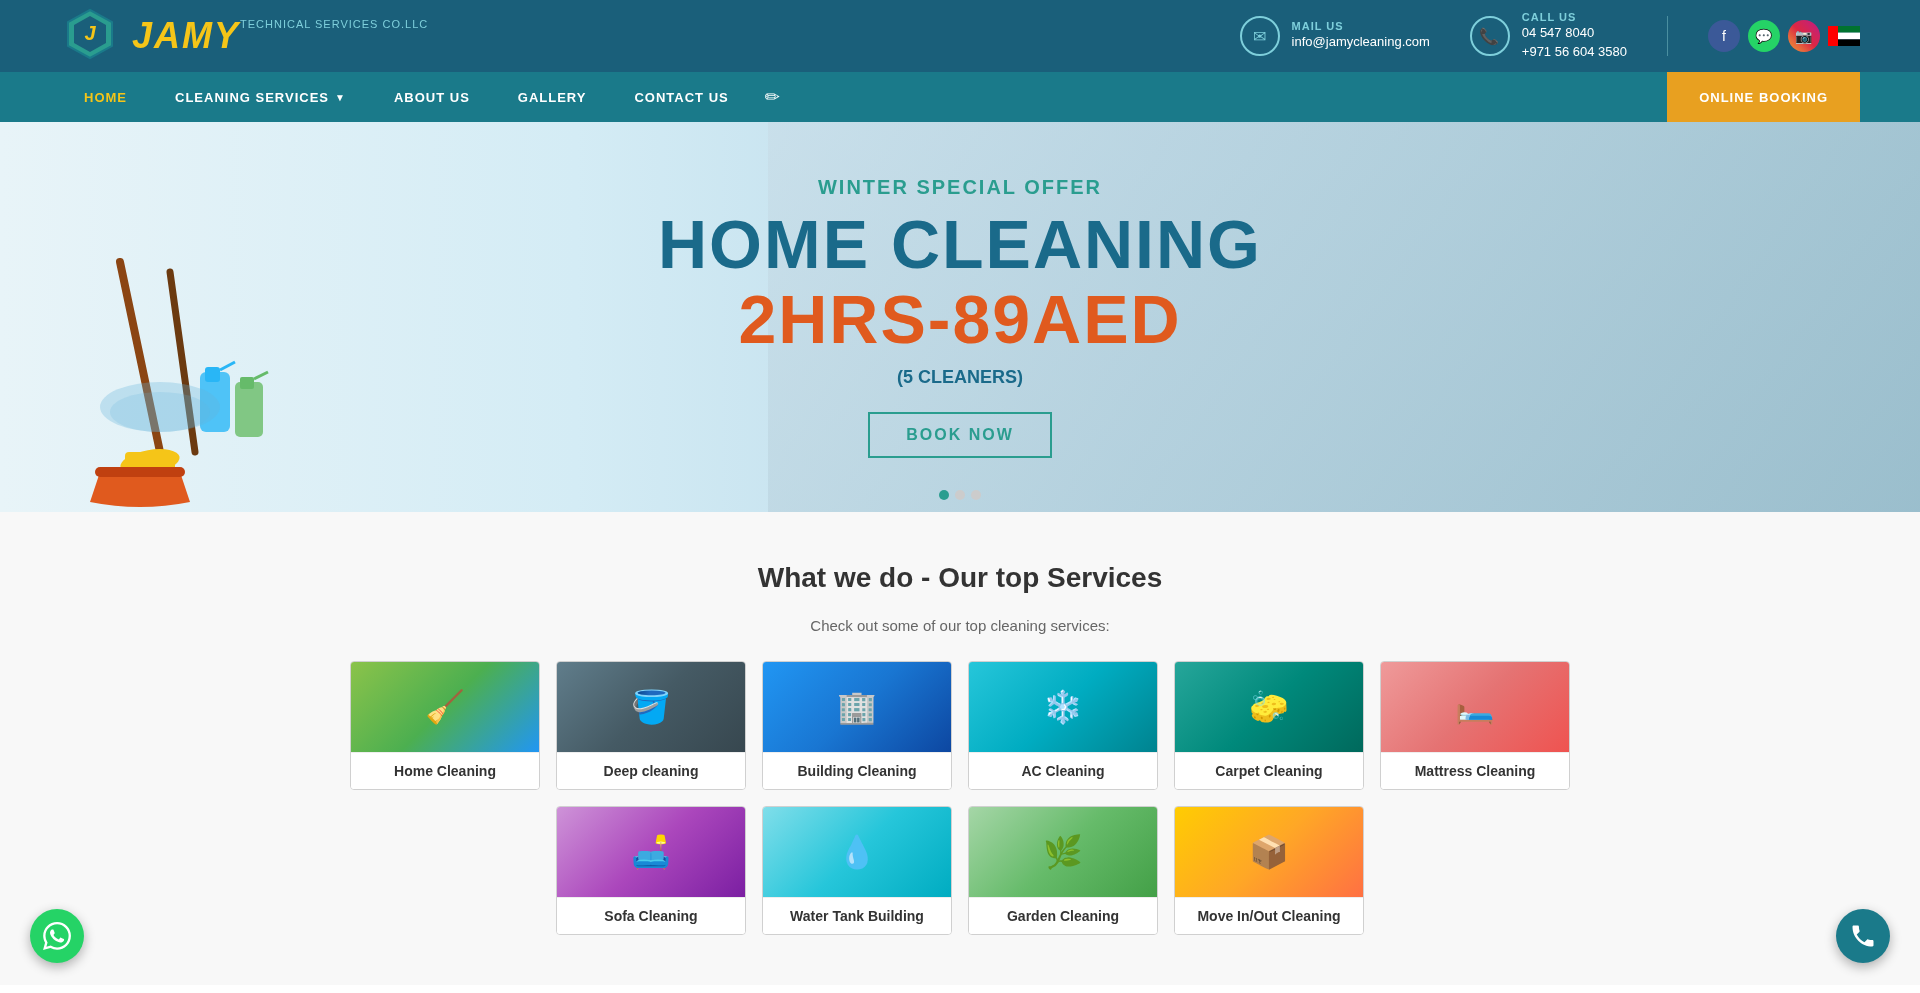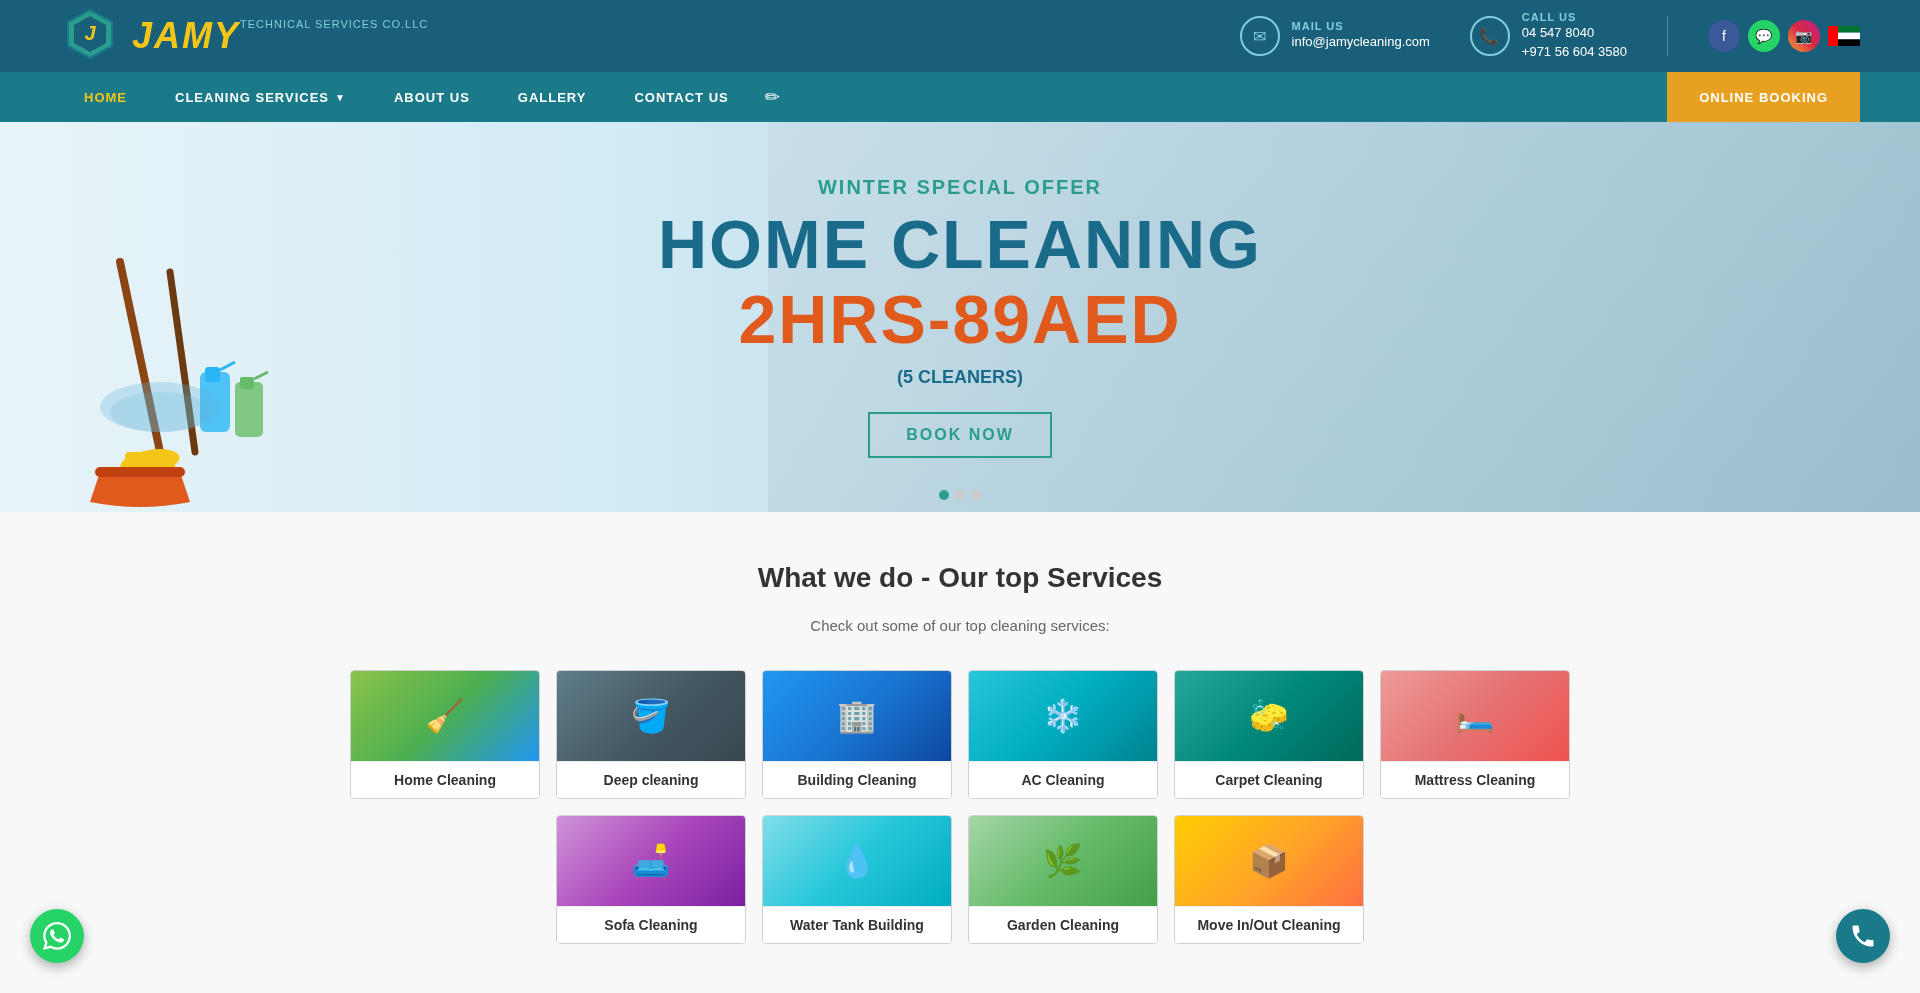--- a/index.html
+++ b/index.html
@@ -260,21 +260,21 @@
     }
     .services-title {
       font-size: 28px;
       font-weight: 700;
       color: #333;
       margin-bottom: 23px;
     }
     .services-subtitle {
       font-size: 15px;
       color: #666;
-      margin-bottom: 36px;
+      margin-bottom: 27px;
     }
     .services-grid {
       display: flex;
       flex-wrap: wrap;
       gap: 16px;
       justify-content: center;
       max-width: 1400px;
       margin: 0 auto;
     }
     .service-card {

